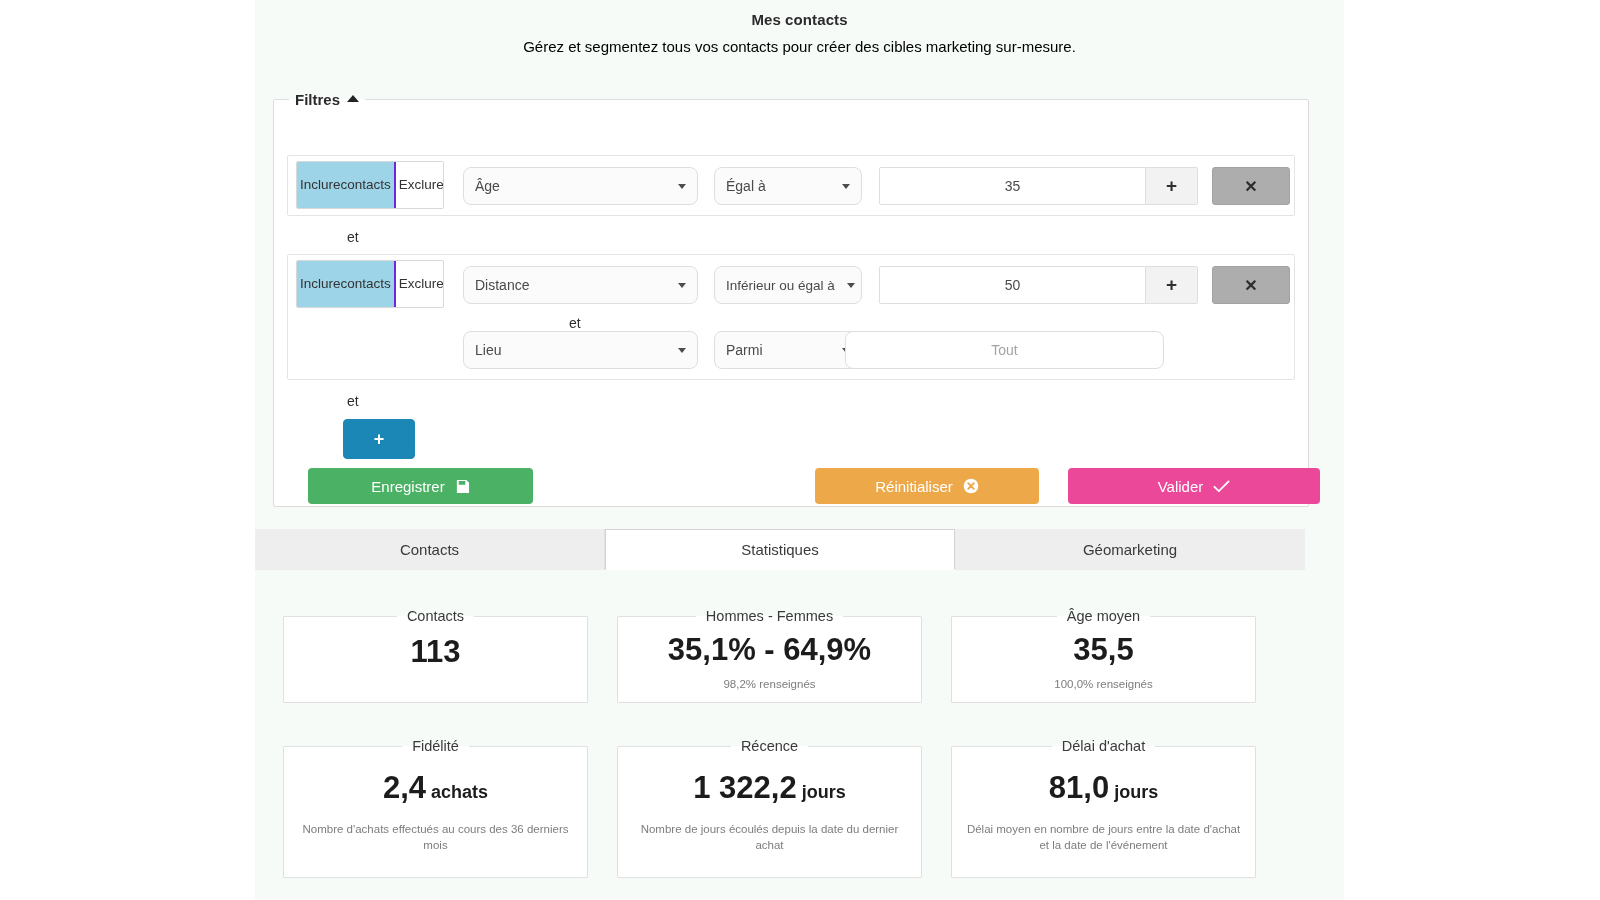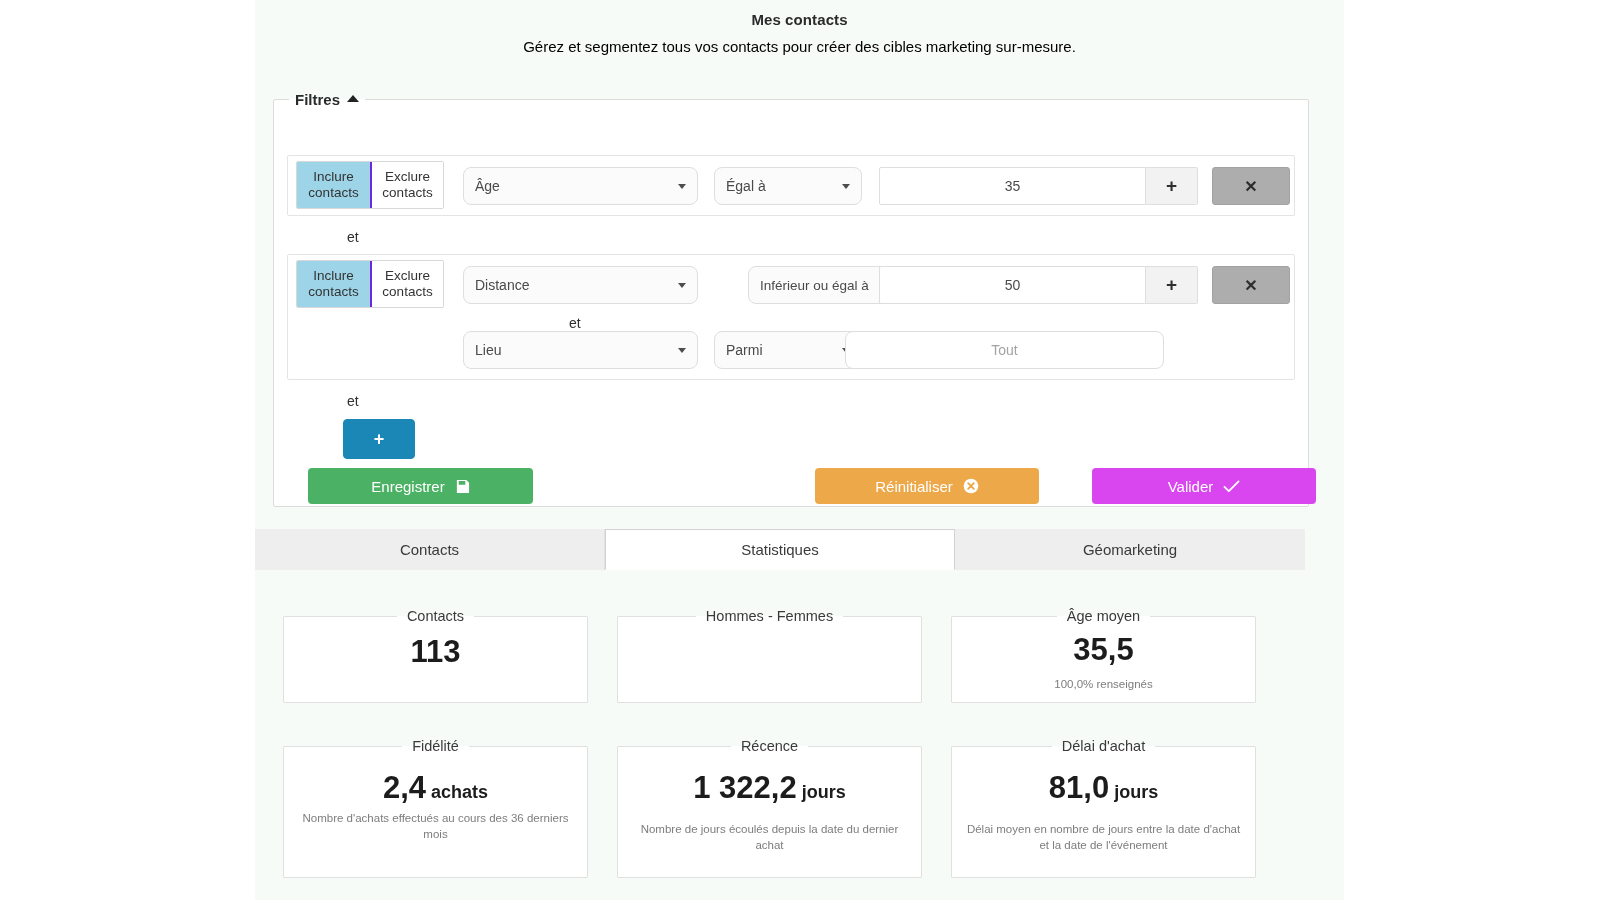--- a/index.html
+++ b/index.html
@@ -87,21 +87,21 @@
     border: 1px solid #d8d8d8;
     border-radius: 2px;
     overflow: hidden;
     background: #fff;
     height: 48px;
     width: 148px;
   }
   .toggle-btn {
     flex: 1 1 50%;
     display: flex;
-    flex-direction: column;
+    flex-direction: row;
     align-items: center;
     justify-content: center;
     font-size: 13.5px;
     line-height: 16px;
     color: #333;
     cursor: pointer;
     background: #ffffff;
     border: none;
     font-family: "Liberation Sans", sans-serif;
     padding: 0 3px;
@@ -185,21 +185,21 @@
     color: #ffffff;
     font-size: 15px;
     display: flex; align-items: center; justify-content: center;
     gap: 10px;
     cursor: pointer;
     border: none;
     font-family: "Liberation Sans", sans-serif;
   }
   .btn-save     { left: 34px;  top: 360px; width: 225px; background: #4bb265; }
   .btn-reset    { left: 541px; top: 360px; width: 224px; background: #eda949; }
-  .btn-validate { left: 818px; top: 360px; width: 224px; background: #d946ef; }
+  .btn-validate { left: 794px; top: 360px; width: 252px; background: #ec4899; }
 
   .ic-save, .ic-reset, .ic-check { display: inline-flex; }
 
   
   .tabs {
     position: absolute;
     left: 0; top: 529px;
     width: 1050px; height: 41px;
     display: flex;
     background: #eeeeee;
@@ -331,21 +331,21 @@
             <span>Exclure</span>
             <span>contacts</span>
           </button>
         </div>
 
         <div class="ui-select" style="left:175px; top:11px; width:235px;">
           <span class="sel-label">Distance</span>
           <span class="caret"></span>
         </div>
 
-        <div class="ui-select" style="left:426px; top:11px; width:148px; padding-right:6px;margin-left:34px;">
+        <div class="ui-select" style="left:426px; top:11px; width:148px; padding-right:6px;">
           <span class="sel-label" style="font-size:13.5px;">Inférieur ou égal à</span>
           <span class="caret"></span>
         </div>
 
         <div class="ui-input" style="left:591px; top:11px; width:267px; border-radius:2px 0 0 2px;">
           <span class="val">50</span>
         </div>
         <div class="addon-plus" style="left:858px; top:11px;">
           <span>+</span>
         </div>
@@ -422,39 +422,45 @@
       <legend class="stat-legend">Contacts</legend>
       <div class="stat-body">
         <div class="stat-value" style="margin-top:12px;">
           <span>113</span>
         </div>
       </div>
     </fieldset>
 
     <fieldset class="stat-card c2 row1">
       <legend class="stat-legend">Hommes - Femmes</legend>
+      <div class="stat-body">
+        <div class="stat-value" style="margin-top:10px;">
+          <span>35,1% - 64,9%</span>
+        </div>
+        <div class="stat-sub" style="margin-top:11px;">98,2% renseignés</div>
+      </div>
     </fieldset>
 
     <fieldset class="stat-card c3 row1">
       <legend class="stat-legend">Âge moyen</legend>
       <div class="stat-body">
         <div class="stat-value" style="margin-top:10px;">
           <span>35,5</span>
         </div>
         <div class="stat-sub" style="margin-top:11px;">100,0% renseignés</div>
       </div>
     </fieldset>
 
     <fieldset class="stat-card c1 row2">
       <legend class="stat-legend">Fidélité</legend>
       <div class="stat-body">
         <div class="stat-value" style="margin-top:18px;">
           <span>2,4</span><span class="unit">achats</span>
         </div>
-        <div class="stat-sub" style="margin-top:7px;">Nombre d'achats effectués au cours des 36 derniers mois</div>
+        <div class="stat-sub" style="margin-top:18px;">Nombre d'achats effectués au cours des 36 derniers mois</div>
       </div>
     </fieldset>
 
     <fieldset class="stat-card c2 row2">
       <legend class="stat-legend">Récence</legend>
       <div class="stat-body">
         <div class="stat-value" style="margin-top:18px;">
           <span>1 322,2</span><span class="unit">jours</span>
         </div>
         <div class="stat-sub" style="margin-top:18px;">Nombre de jours écoulés depuis la date du dernier achat</div>

